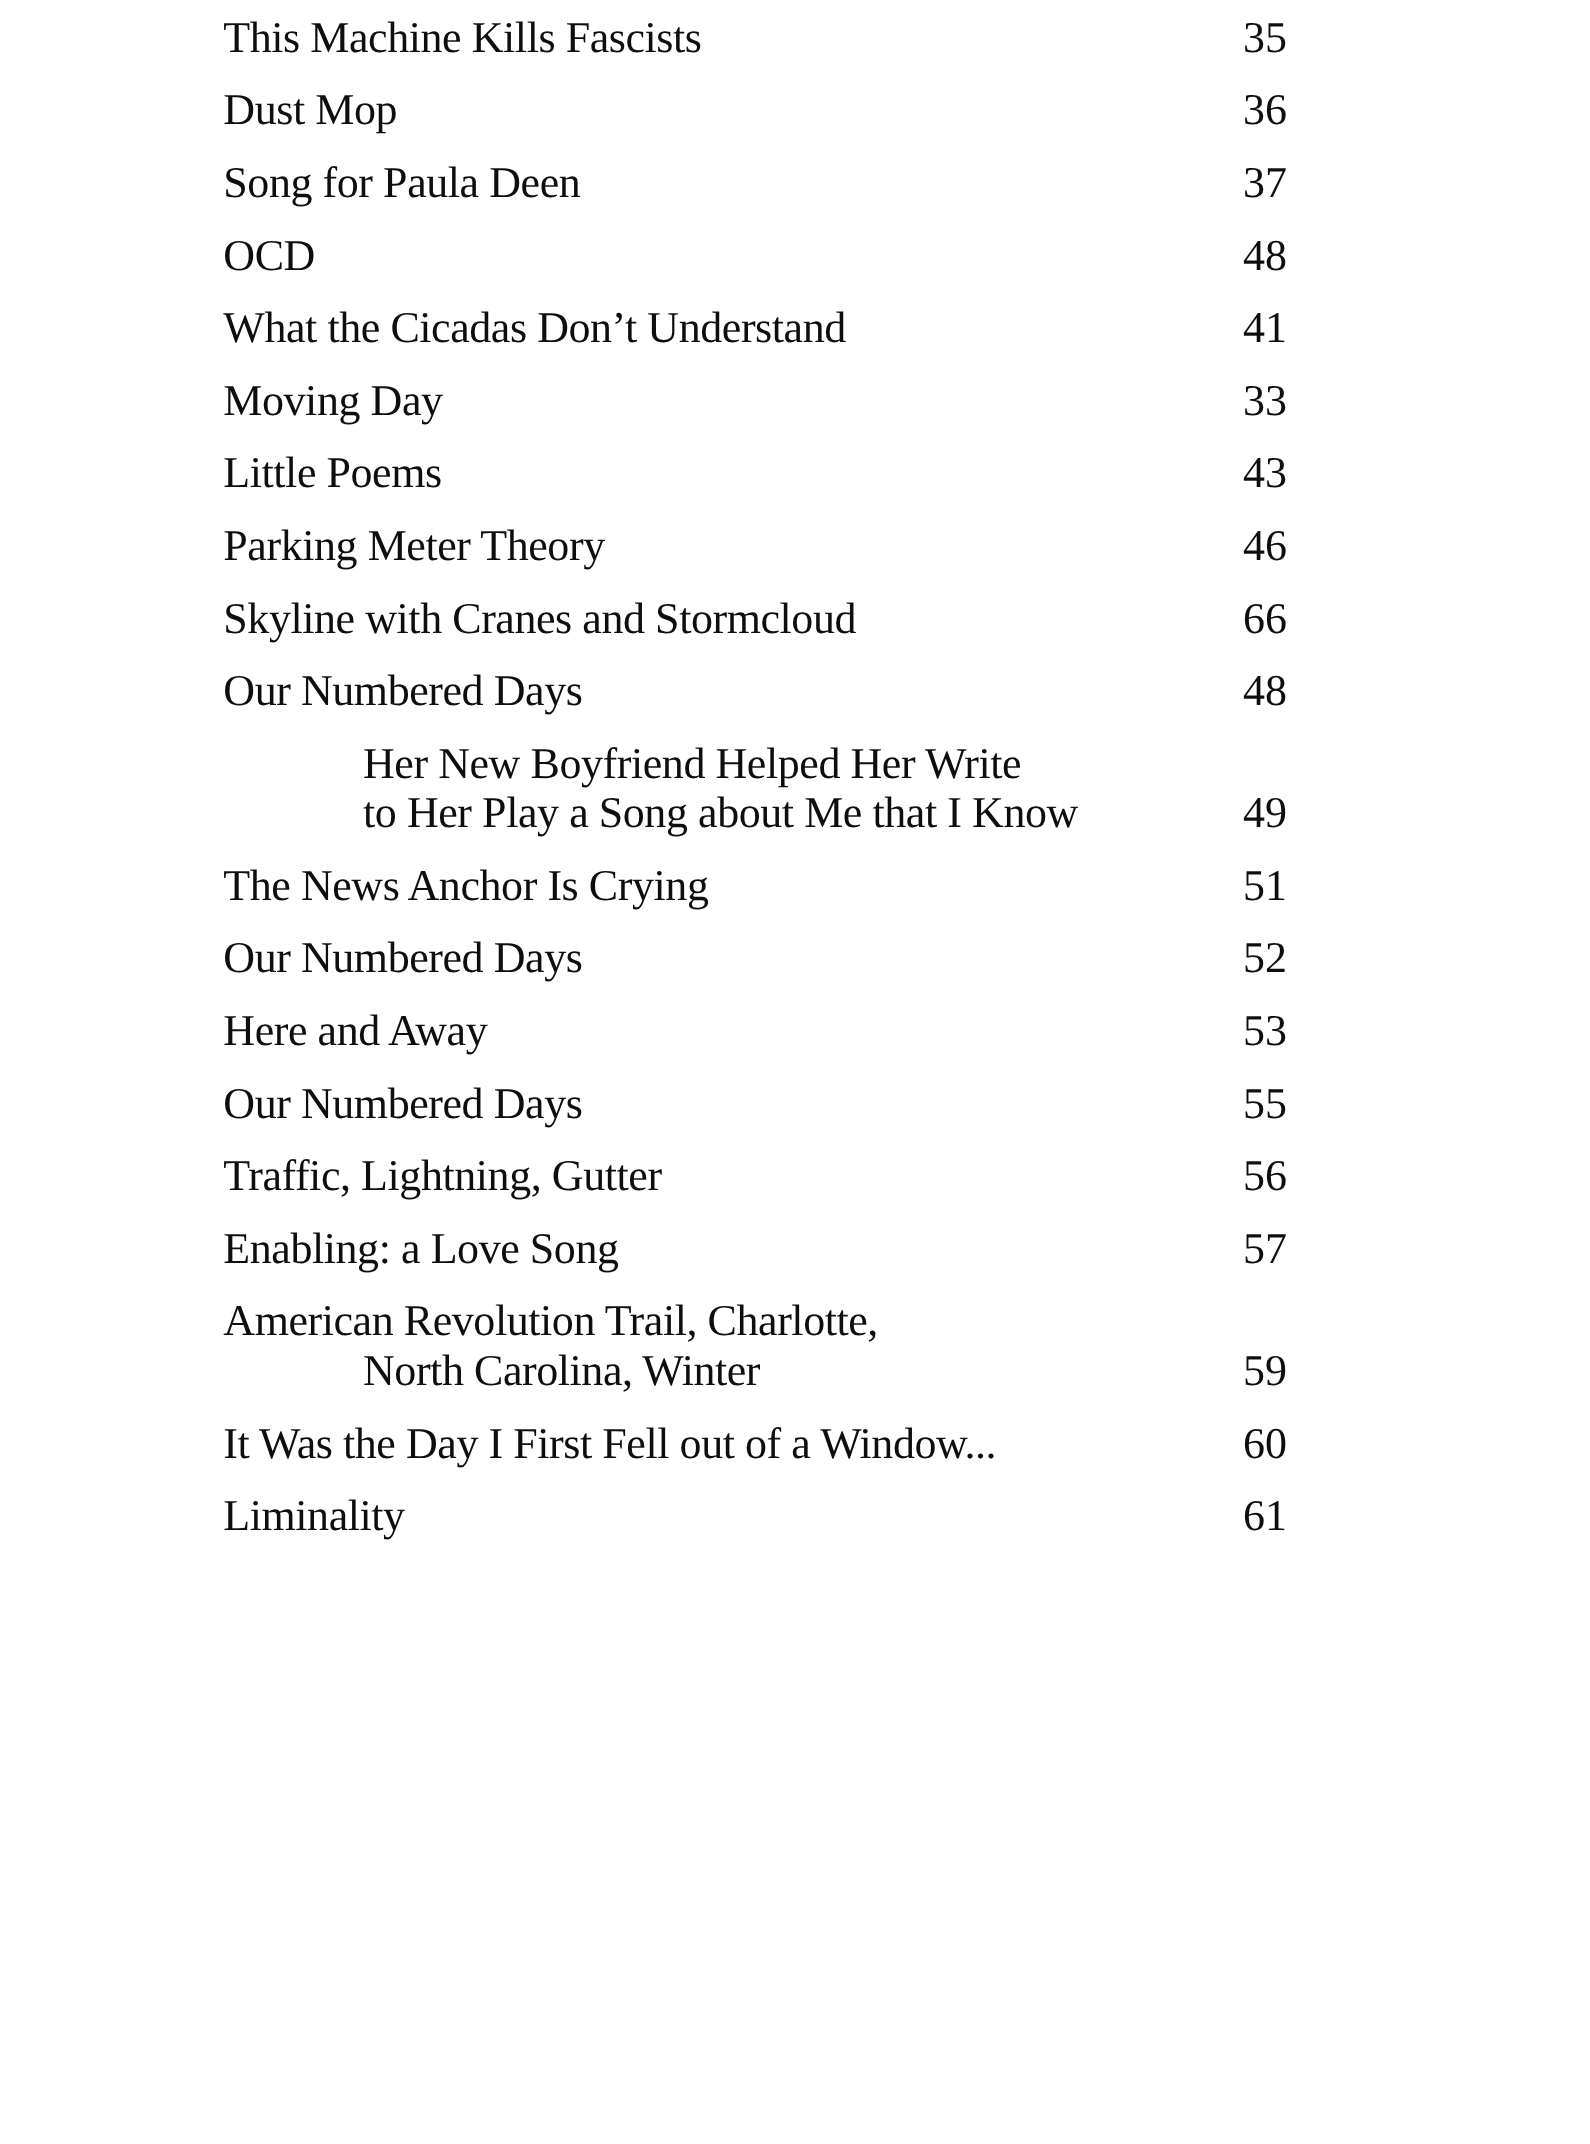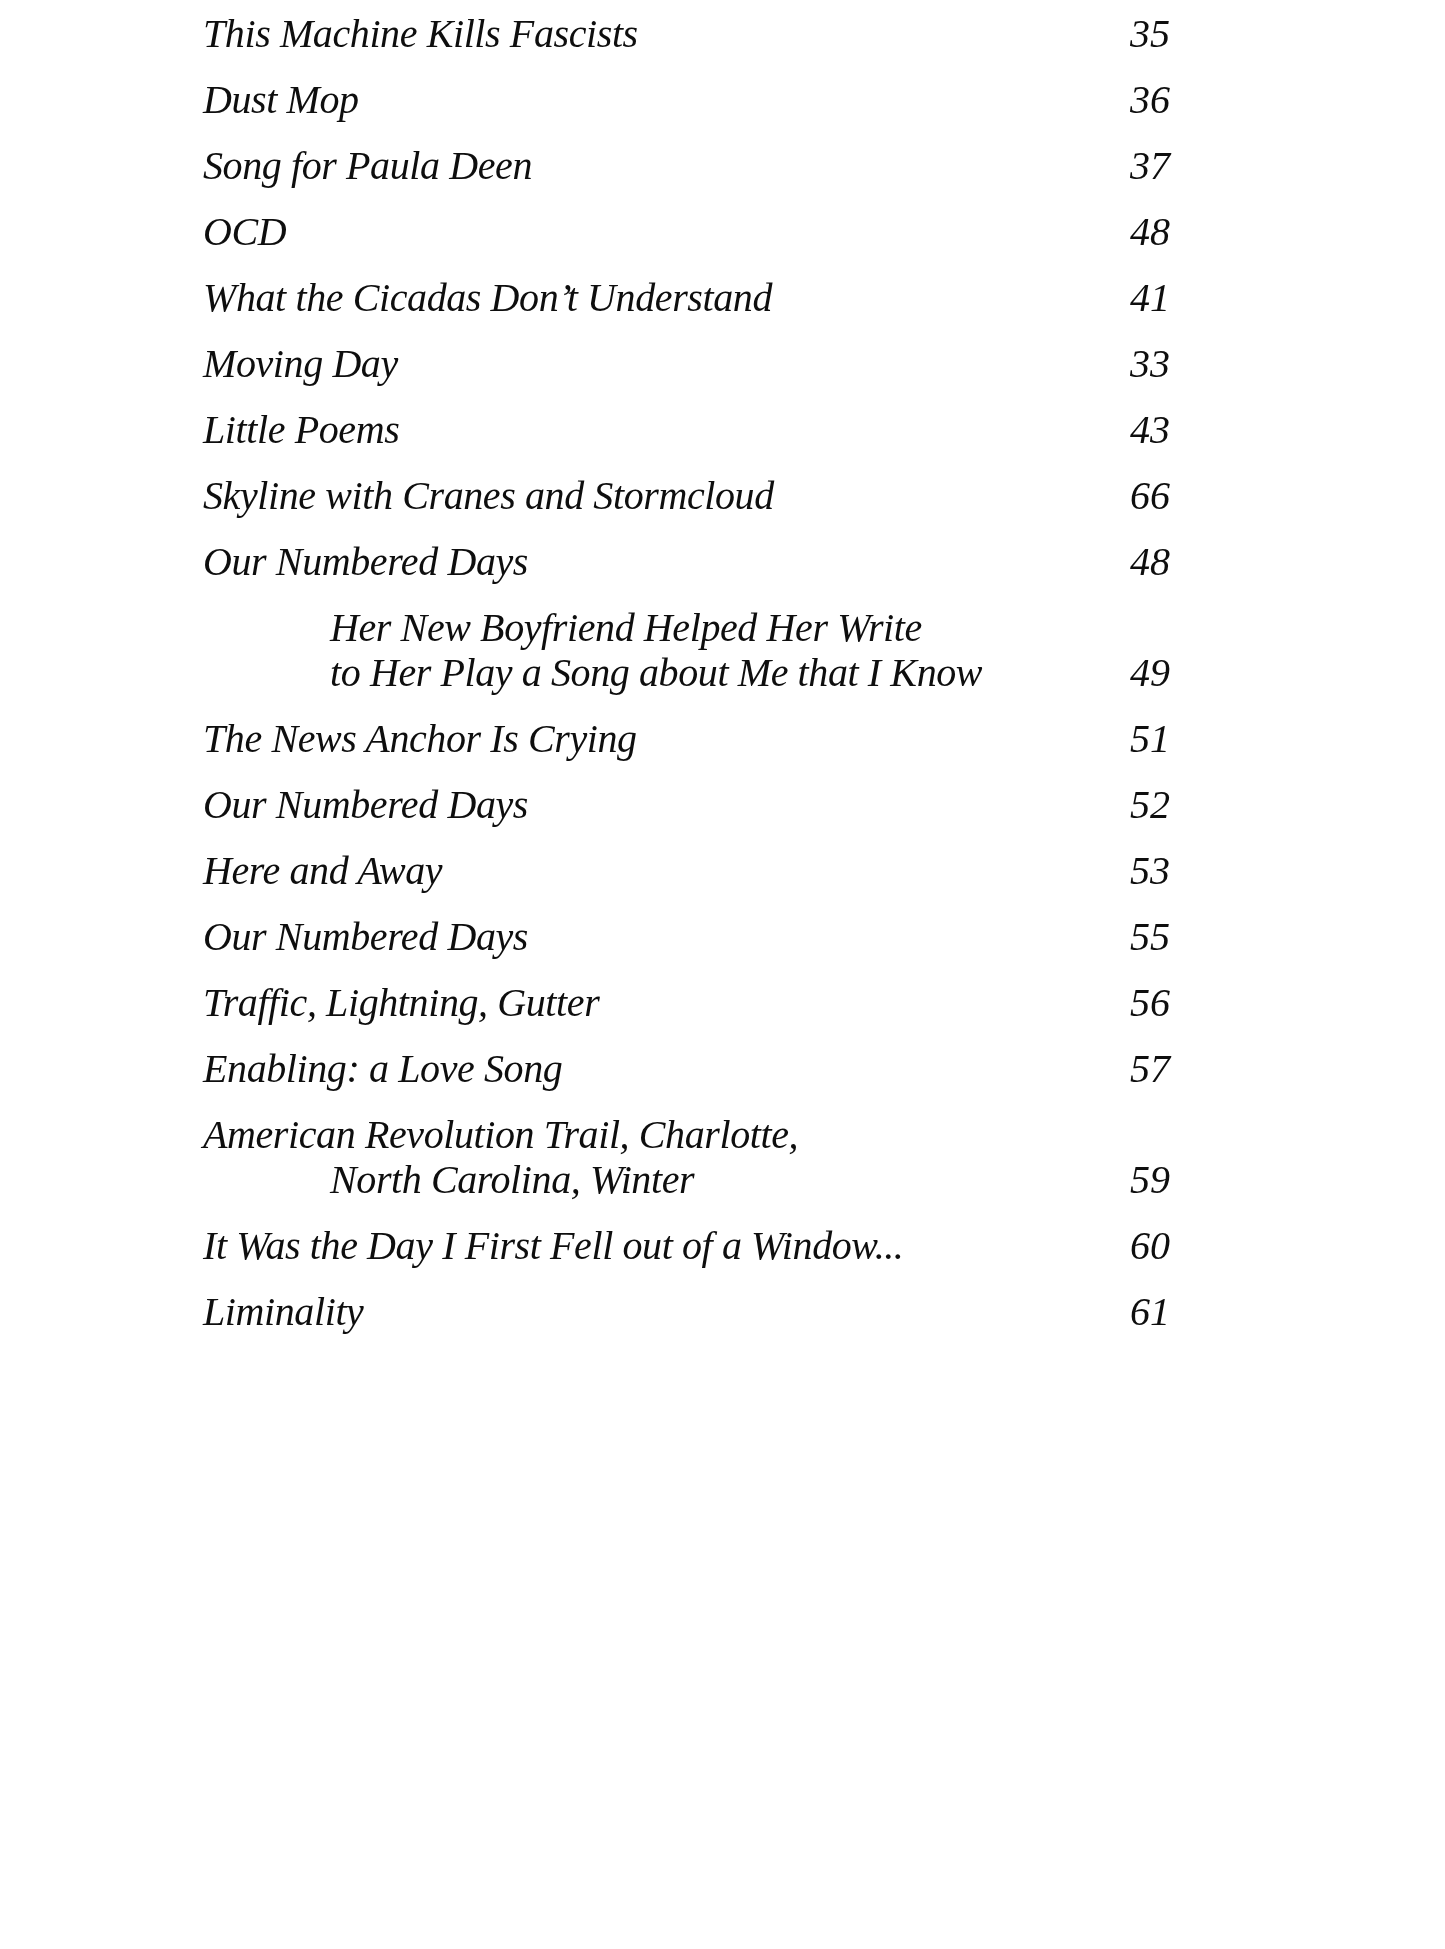--- a/index.html
+++ b/index.html
@@ -22,21 +22,20 @@
     width: 967px;
   }
   .entry {
     display: flex;
     justify-content: center;
     align-items: flex-end;
     margin-bottom: 21px;
     font-size: 40px;
     line-height: 45px;
     letter-spacing: -0.4px;
-    font-style: italic;
   }
   .title {
     flex: 1 1 auto;
     min-width: 0;
   }
   .title .line {
     display: block;
     white-space: nowrap;
   }
   .title .line.cont {
@@ -95,20 +94,26 @@
     <div class="page-num">33</div>
   </div>
 
   <div class="entry">
     <div class="title">
         <span class="line">Little Poems</span>
       </div>
     <div class="page-num">43</div>
   </div>
 
+  <div class="entry">
+    <div class="title">
+        <span class="line">Parking Meter Theory</span>
+      </div>
+    <div class="page-num">46</div>
+  </div>
 
   <div class="entry">
     <div class="title">
         <span class="line">Skyline with Cranes and Stormcloud</span>
       </div>
     <div class="page-num">66</div>
   </div>
 
   <div class="entry">
     <div class="title">

